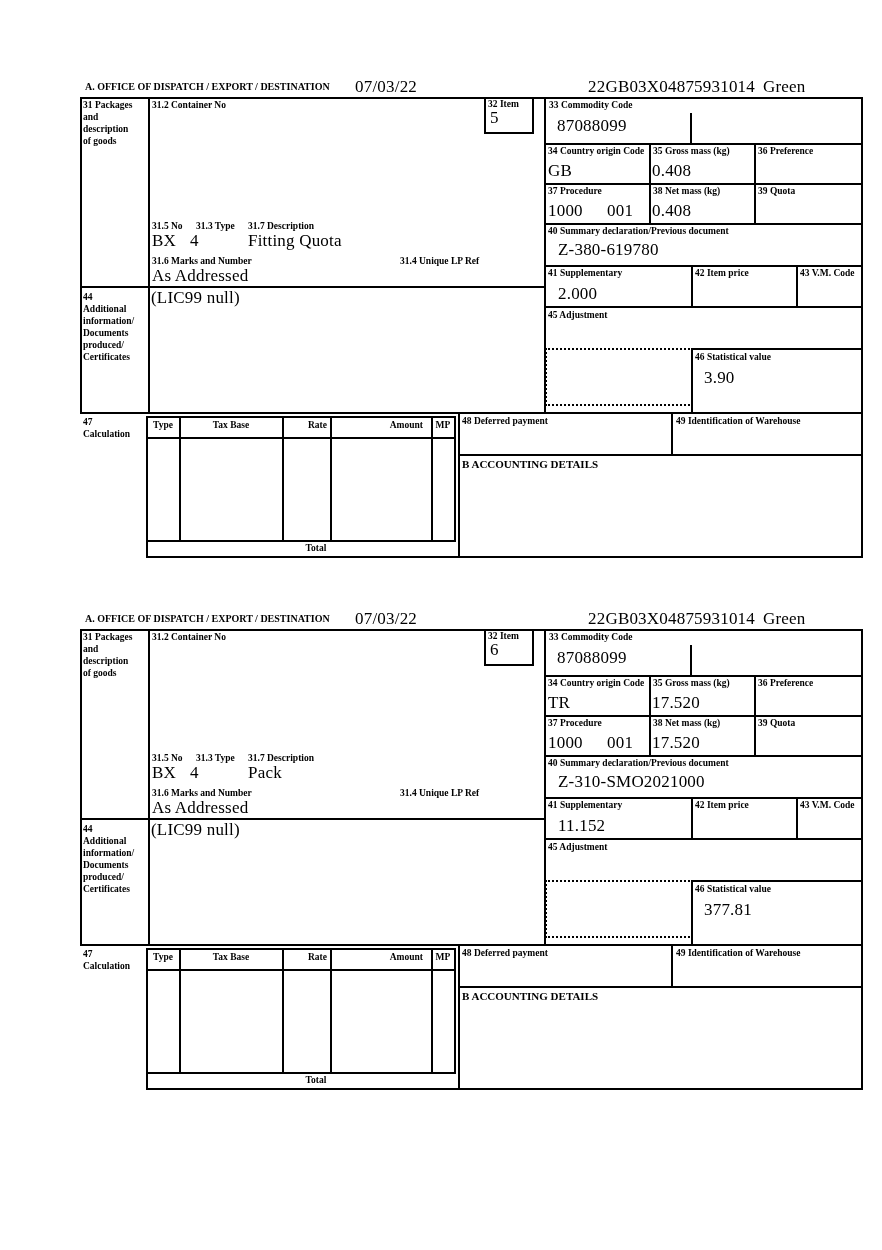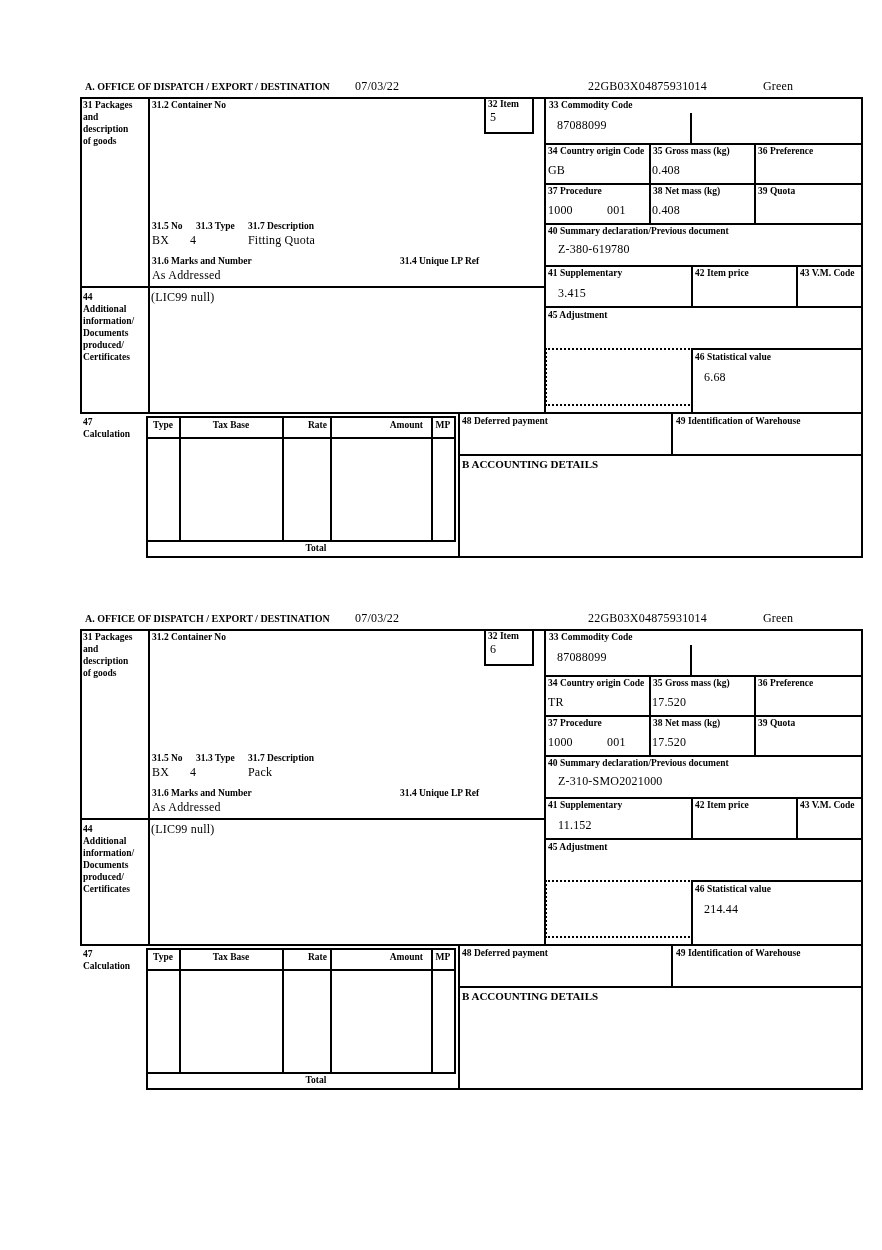--- a/index.html
+++ b/index.html
@@ -5,21 +5,21 @@
   html,body{margin:0;padding:0;}
   body{
     width:882px;height:1250px;position:relative;background:#ffffff;
     font-family:"Liberation Serif","DejaVu Serif",serif;color:#000;
     overflow:hidden;
   }
   .sheet{position:absolute;left:0;width:716px;height:480px;}
   .ln{position:absolute;background:#000;}
   .lbl{position:absolute;font-weight:bold;font-size:9.5px;line-height:11px;white-space:nowrap;}
   .lblblock{position:absolute;font-weight:bold;font-size:9.5px;line-height:12px;white-space:nowrap;}
-  .val{position:absolute;font-size:12px;line-height:17px;white-space:nowrap;letter-spacing:0.2px;}
+  .val{position:absolute;font-size:17px;line-height:17px;white-space:nowrap;letter-spacing:0.2px;}
   .hdrtitle{position:absolute;font-weight:bold;font-size:10px;white-space:nowrap;}
   .acct{position:absolute;font-weight:bold;font-size:11px;white-space:nowrap;}
   .dottedbox{position:absolute;border-left:2px dotted #000;border-top:2px dotted #000;border-bottom:2px dotted #000;}
   .cellhdr{position:absolute;font-weight:bold;font-size:9.5px;top:340px;}
 </style>
 </head>
 <body>
 
   <div class="sheet" style="top: 80px;">
 
@@ -77,30 +77,30 @@
 
     <span class="lbl" style="left:548px;top:146px;">40 Summary declaration/Previous document</span>
     <span class="val" style="left:558px;top:161px;">Z-380-619780</span>
     <div class="ln" style="left:544px;top:185px;width:319px;height:2px"></div>
 
     <div class="ln" style="left:691px;top:185px;width:2px;height:43px"></div>
     <div class="ln" style="left:796px;top:185px;width:2px;height:43px"></div>
     <span class="lbl" style="left:548px;top:188px;">41 Supplementary</span>
     <span class="lbl" style="left:695px;top:188px;">42 Item price</span>
     <span class="lbl" style="left:800px;top:188px;">43 V.M. Code</span>
-    <span class="val" style="left:558px;top:205px;">3.415</span>
+    <span class="val" style="left:558px;top:205px;">2.000</span>
     <div class="ln" style="left:544px;top:226px;width:319px;height:2px"></div>
 
     <span class="lbl" style="left:548px;top:230px;">45 Adjustment</span>
 
     <div class="dottedbox" style="left:545px;top:268px;width:146px;height:54px;"></div>
     <div class="ln" style="left:691px;top:268px;width:172px;height:2px"></div>
     <div class="ln" style="left:691px;top:268px;width:2px;height:64px"></div>
     <span class="lbl" style="left:695px;top:272px;">46 Statistical value</span>
-    <span class="val" style="left:704px;top:289px;">6.68</span>
+    <span class="val" style="left:704px;top:289px;">3.90</span>
 
     <span class="lbl" style="left:152px;top:141px;">31.5 No</span>
     <span class="lbl" style="left:196px;top:141px;">31.3 Type</span>
     <span class="lbl" style="left:248px;top:141px;">31.7 Description</span>
     <span class="val" style="left:152px;top:152px;">BX</span>
     <span class="val" style="left:190px;top:152px;">4</span>
     <span class="val" style="left:248px;top:152px;">Fitting Quota</span>
     <span class="lbl" style="left:152px;top:176px;">31.6 Marks and Number</span>
     <span class="lbl" style="left:400px;top:176px;">31.4 Unique LP Ref</span>
     <span class="val" style="left:152px;top:187px;">As Addressed</span>
@@ -213,21 +213,21 @@
     <span class="lbl" style="left:800px;top:188px;">43 V.M. Code</span>
     <span class="val" style="left:558px;top:205px;">11.152</span>
     <div class="ln" style="left:544px;top:226px;width:319px;height:2px"></div>
 
     <span class="lbl" style="left:548px;top:230px;">45 Adjustment</span>
 
     <div class="dottedbox" style="left:545px;top:268px;width:146px;height:54px;"></div>
     <div class="ln" style="left:691px;top:268px;width:172px;height:2px"></div>
     <div class="ln" style="left:691px;top:268px;width:2px;height:64px"></div>
     <span class="lbl" style="left:695px;top:272px;">46 Statistical value</span>
-    <span class="val" style="left:704px;top:289px;">214.44</span>
+    <span class="val" style="left:704px;top:289px;">377.81</span>
 
     <span class="lbl" style="left:152px;top:141px;">31.5 No</span>
     <span class="lbl" style="left:196px;top:141px;">31.3 Type</span>
     <span class="lbl" style="left:248px;top:141px;">31.7 Description</span>
     <span class="val" style="left:152px;top:152px;">BX</span>
     <span class="val" style="left:190px;top:152px;">4</span>
     <span class="val" style="left:248px;top:152px;">Pack</span>
     <span class="lbl" style="left:152px;top:176px;">31.6 Marks and Number</span>
     <span class="lbl" style="left:400px;top:176px;">31.4 Unique LP Ref</span>
     <span class="val" style="left:152px;top:187px;">As Addressed</span>

